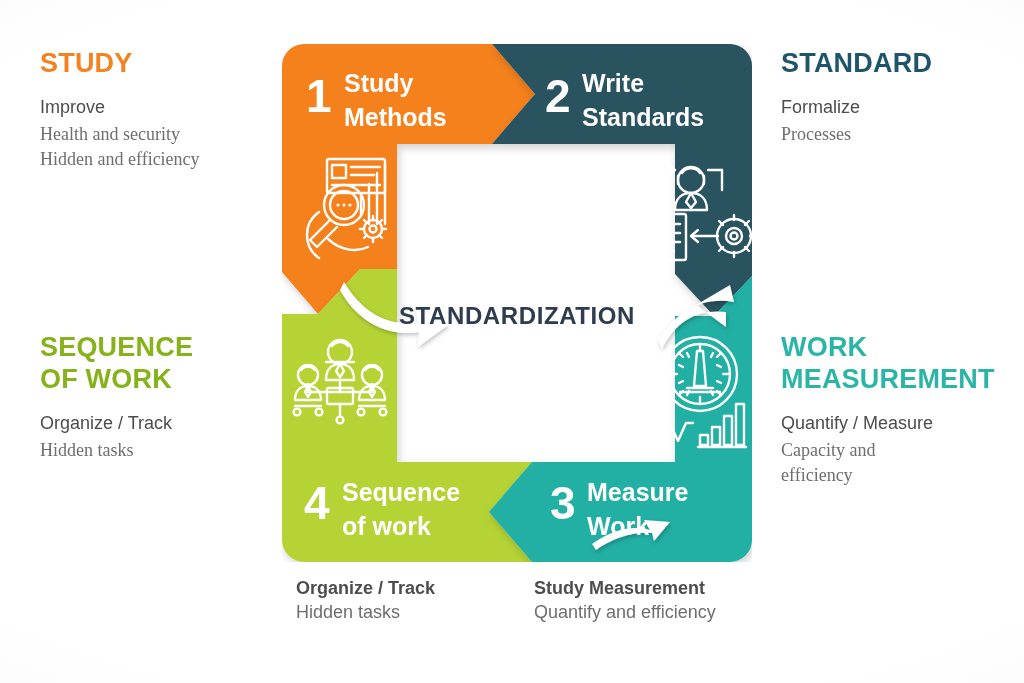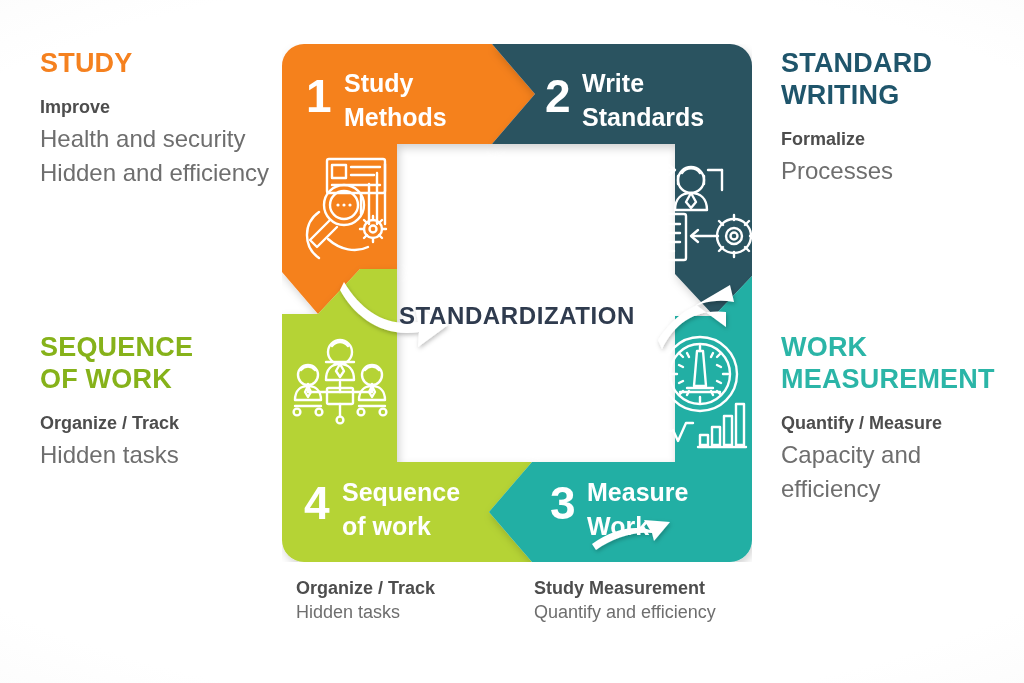--- a/index.html
+++ b/index.html
@@ -23,32 +23,33 @@
   .txt-block{position:absolute;}
   .txt-block .heading{
     font-weight:bold;
     font-size:27px;
     line-height:1.18;
     letter-spacing:.2px;
     margin:0 0 16px 0;
     text-transform:uppercase;
   }
   .txt-block .sub{
-    font-weight:bold;
+    font-weight:normal;
     font-size:18px;
     color:#4d4d4d;
     margin:0 0 3px 0;
     line-height:1.3;
   }
   .txt-block .line{
     font-weight:normal;
-    font-size:24px;
+    font-size:18px;
     color:#6e6e6e;
     line-height:1.4;
     margin:0;
+    font-family:Liberation Serif, serif;
   }
   .tb-tl{left:40px;top:48px;width:250px;text-align:left;}
   .tb-bl{left:40px;top:332px;width:250px;text-align:left;}
   .tb-tr{left:781px;top:48px;width:250px;text-align:left;}
   .tb-br{left:781px;top:332px;width:250px;text-align:left;}
 
   
   .cap{position:absolute;}
   .cap .sub{font-weight:bold;font-size:18px;color:#4d4d4d;margin:0 0 3px 0;}
   .cap .line{font-weight:normal;font-size:18px;color:#6e6e6e;margin:0;}
@@ -95,21 +96,20 @@
       <span>STUDY</span><br>
     </div>
     <p class="sub">Improve</p>
     <p class="line">Health and security</p>
     <p class="line">Hidden and efficiency</p>
   </div>
 
   <div class="txt-block tb-tr">
     <div class="heading" style="color:#1F556B;">
       <span>STANDARD</span><br>
-      <span>WRITING</span>
     </div>
     <p class="sub">Formalize</p>
     <p class="line">Processes</p>
   </div>
 
   <div class="txt-block tb-bl">
     <div class="heading" style="color:#86B21A;">
       <span>SEQUENCE</span><br>
       <span>OF WORK</span>
     </div>

